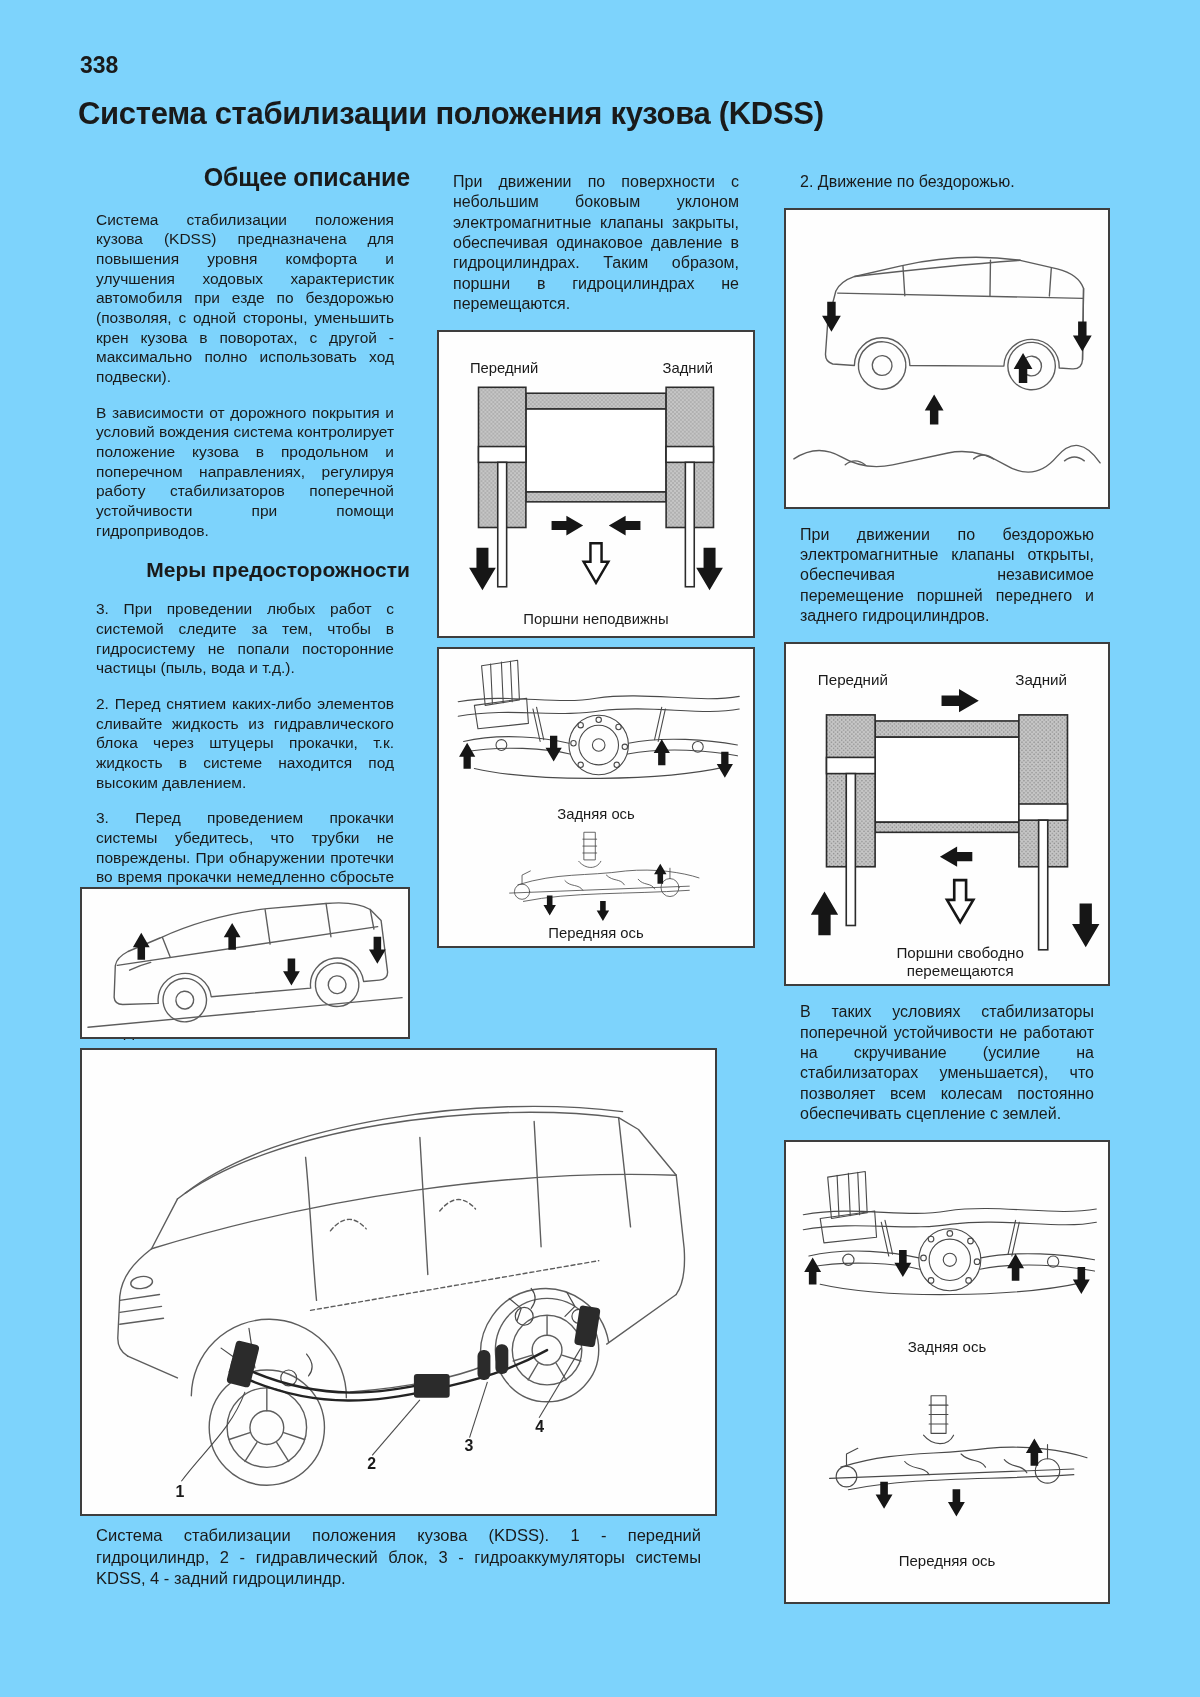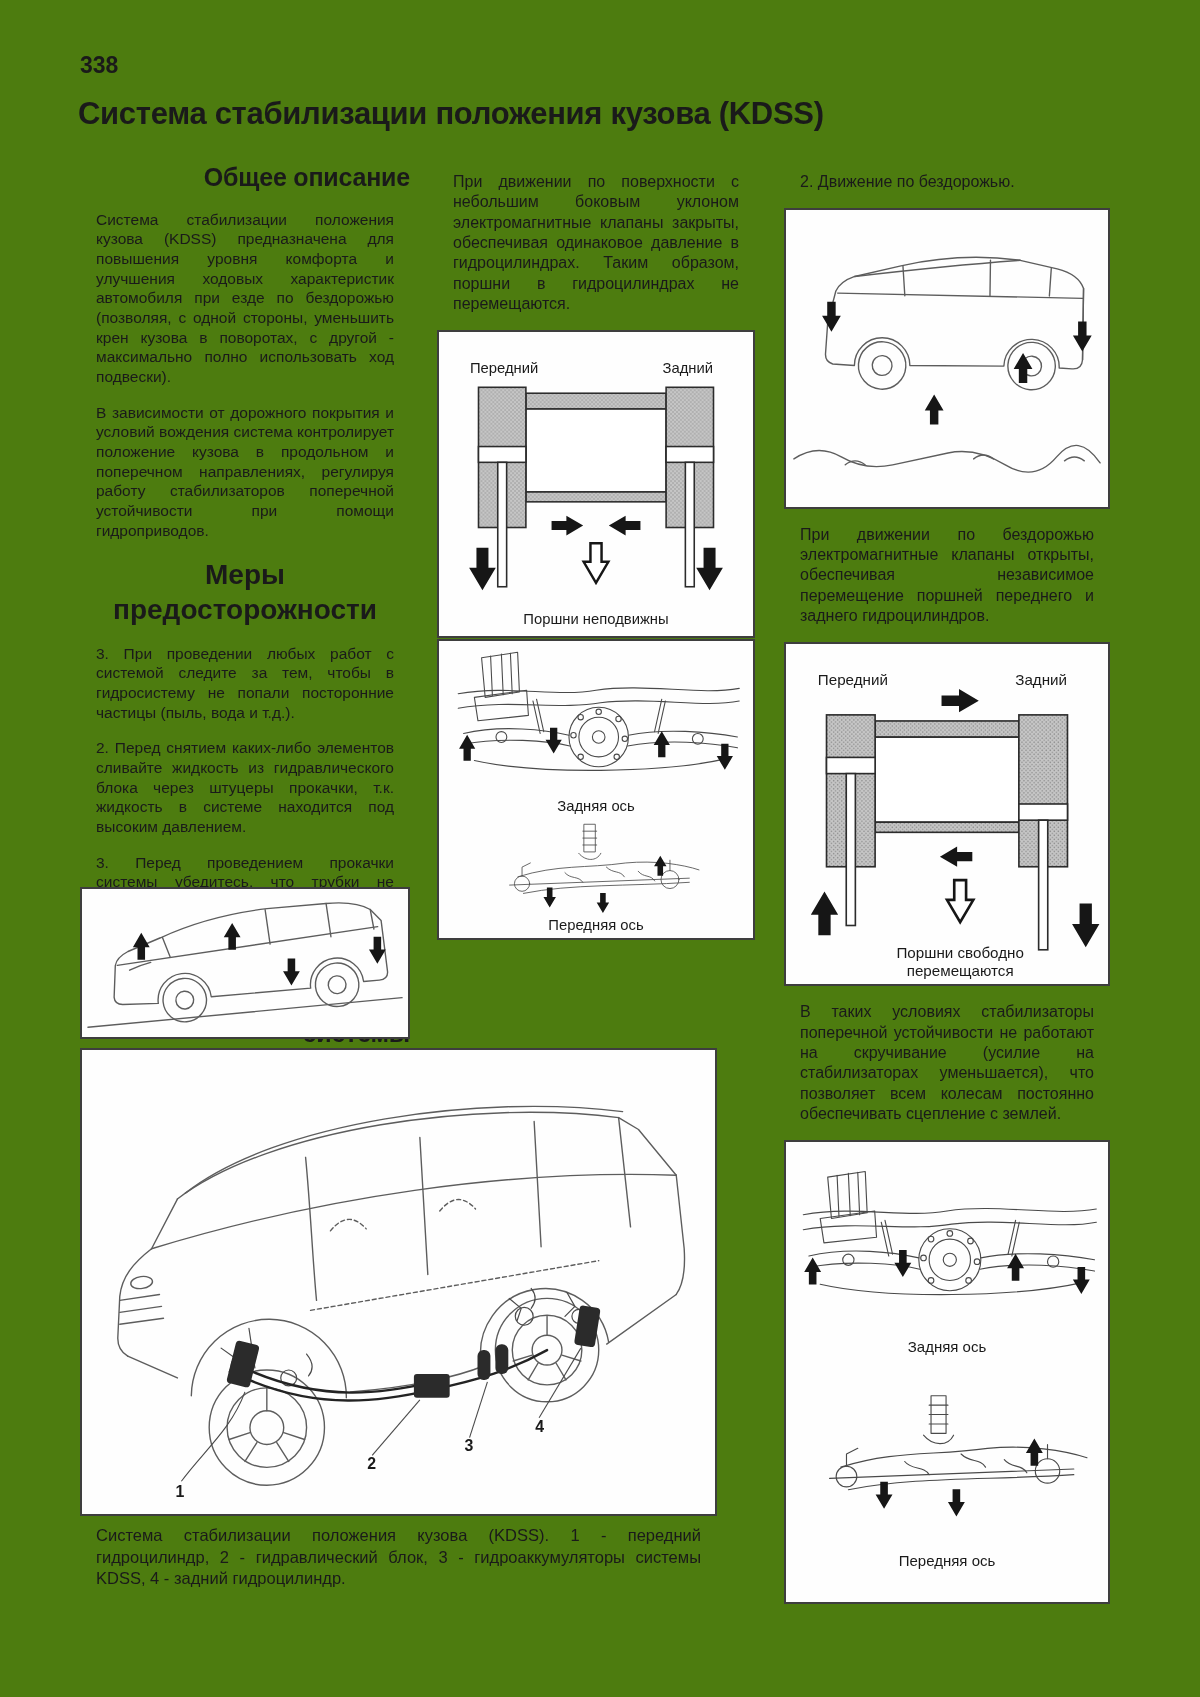--- a/index.html
+++ b/index.html
@@ -1,28 +1,28 @@
 <!DOCTYPE html>
 <html lang="ru"><head>
 <meta charset="utf-8">
 <style>
   *{margin:0;padding:0;box-sizing:border-box}
   html,body{background:#ffffff}
   body{width:1200px;height:1697px;position:relative;font-family:"Liberation Sans",sans-serif;color:#1a1a1a;overflow:hidden}
-  .page{position:absolute;inset:0;background:#4d7c0f}
+  .page{position:absolute;inset:0;background:#7dd3fc}
   .pagenum{position:absolute;left:80px;top:52px;font-size:23px;font-weight:bold}
   .title{position:absolute;left:78px;top:96px;font-size:31px;font-weight:bold;white-space:nowrap;letter-spacing:-.3px}
   .col{position:absolute;top:156px;font-size:16px;line-height:1.27;text-align:justify}
   .col1{left:80px;width:330px;font-size:15.5px}
   .col2{left:437px;width:318px}
   .col3{left:784px;width:326px}
   h2.h-big{font-size:25px;margin:6px 0 5px;text-align:right;letter-spacing:-.2px}
-  h3.h-mid{font-size:28px;margin:8px 0 4px;text-align:center}
+  h3.h-mid{font-size:21px;margin:8px 0 4px;text-align:right}
   p{margin:16px}
-  .figbox{border:2px solid #3e3e3e;background:#fefefe;margin:1px 0;position:relative;z-index:2}
+  .figbox{border:2px solid #3e3e3e;background:#fefefe;margin:9px 0;position:relative;z-index:2}
   .figbox svg{display:block;width:100%;height:auto}
   svg text{font-family:"Liberation Sans",sans-serif;fill:#1a1a1a}
   .flabel{font-size:15px}
   .fcap{font-size:15px}
   .fig-slope{position:absolute;left:0;top:731px;width:330px;margin:0}
   .bottom-left{position:absolute;left:80px;top:1048px;width:637px}
   .caption-main{font-weight:normal;font-size:16.5px;line-height:1.3;text-align:justify;margin-top:9px}
   .sketch{stroke:#5d5d5d;fill:none;stroke-width:1.4;stroke-linecap:round;stroke-linejoin:round}
   .sketch2{stroke:#4a4a4a;fill:none;stroke-width:1.2;stroke-linecap:round;stroke-linejoin:round}
   .dark{stroke:#232323;fill:none;stroke-width:2.4;stroke-linecap:round}

